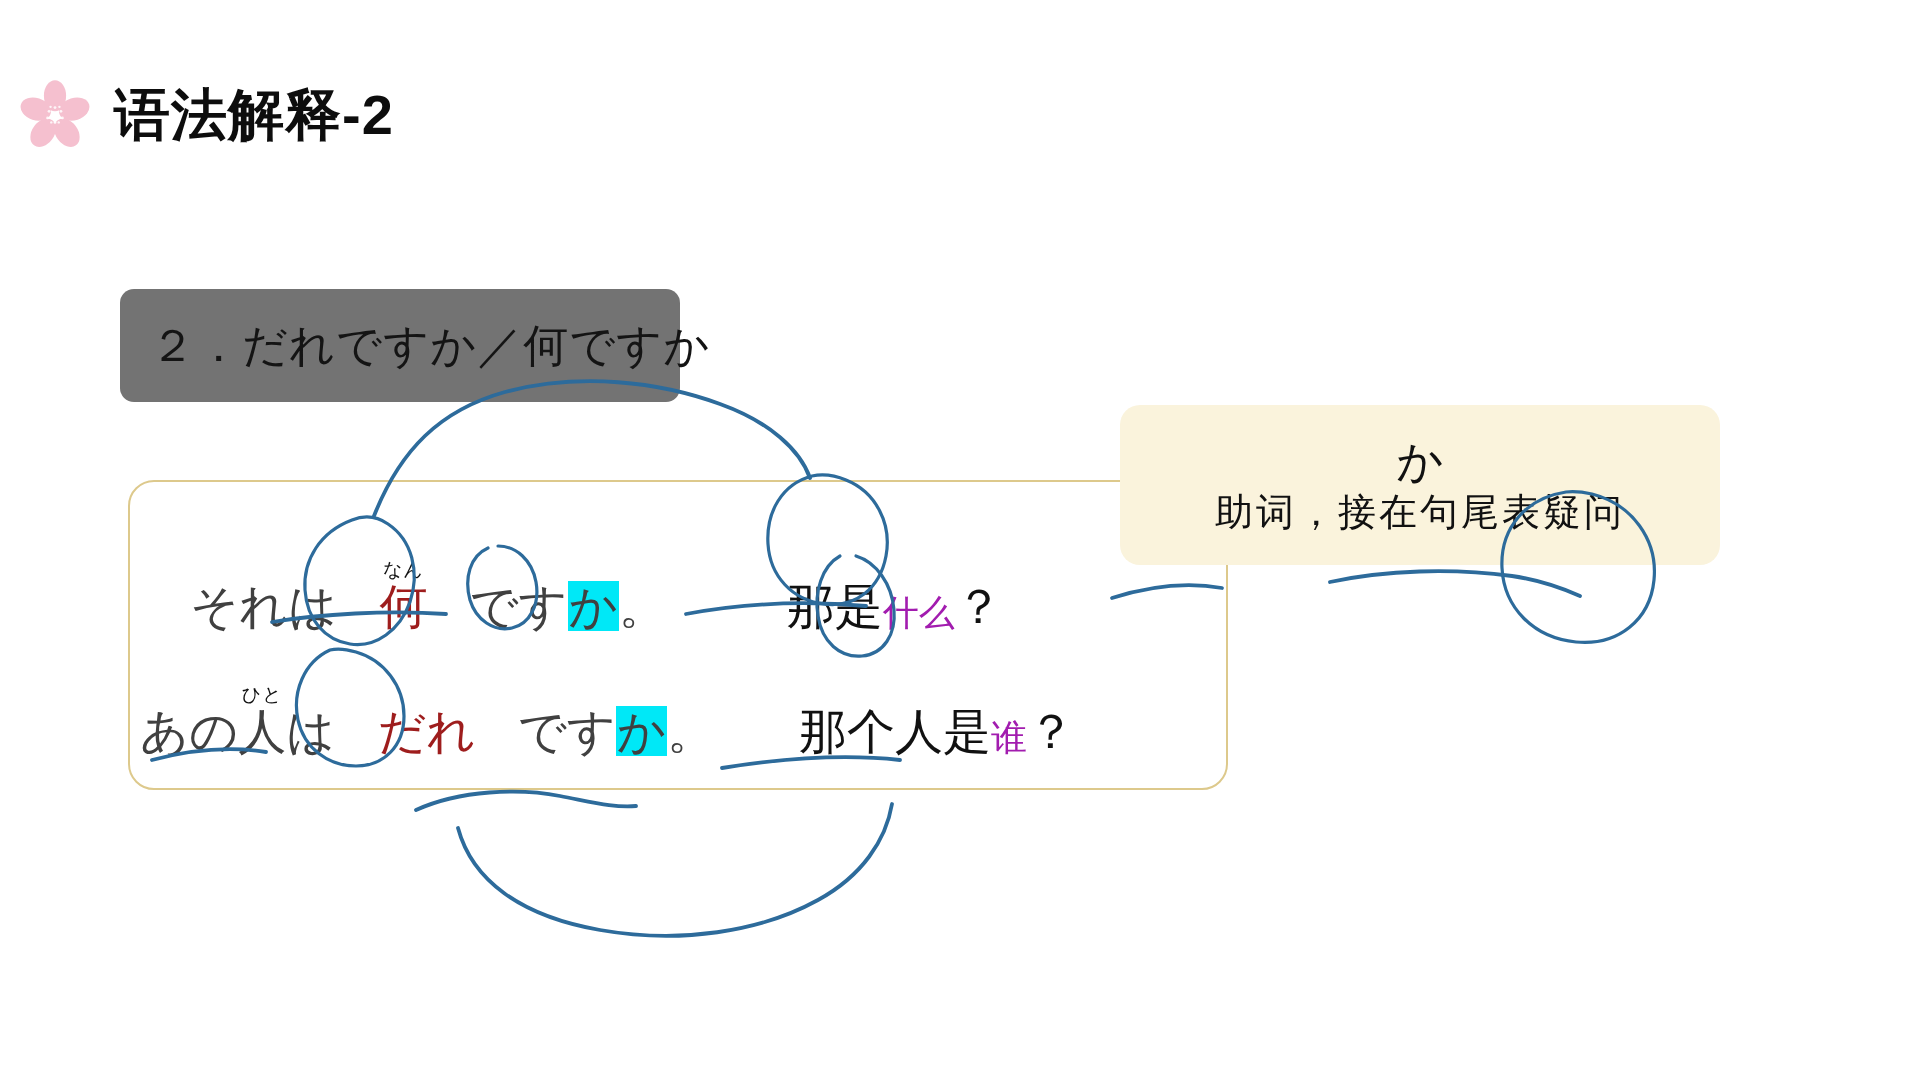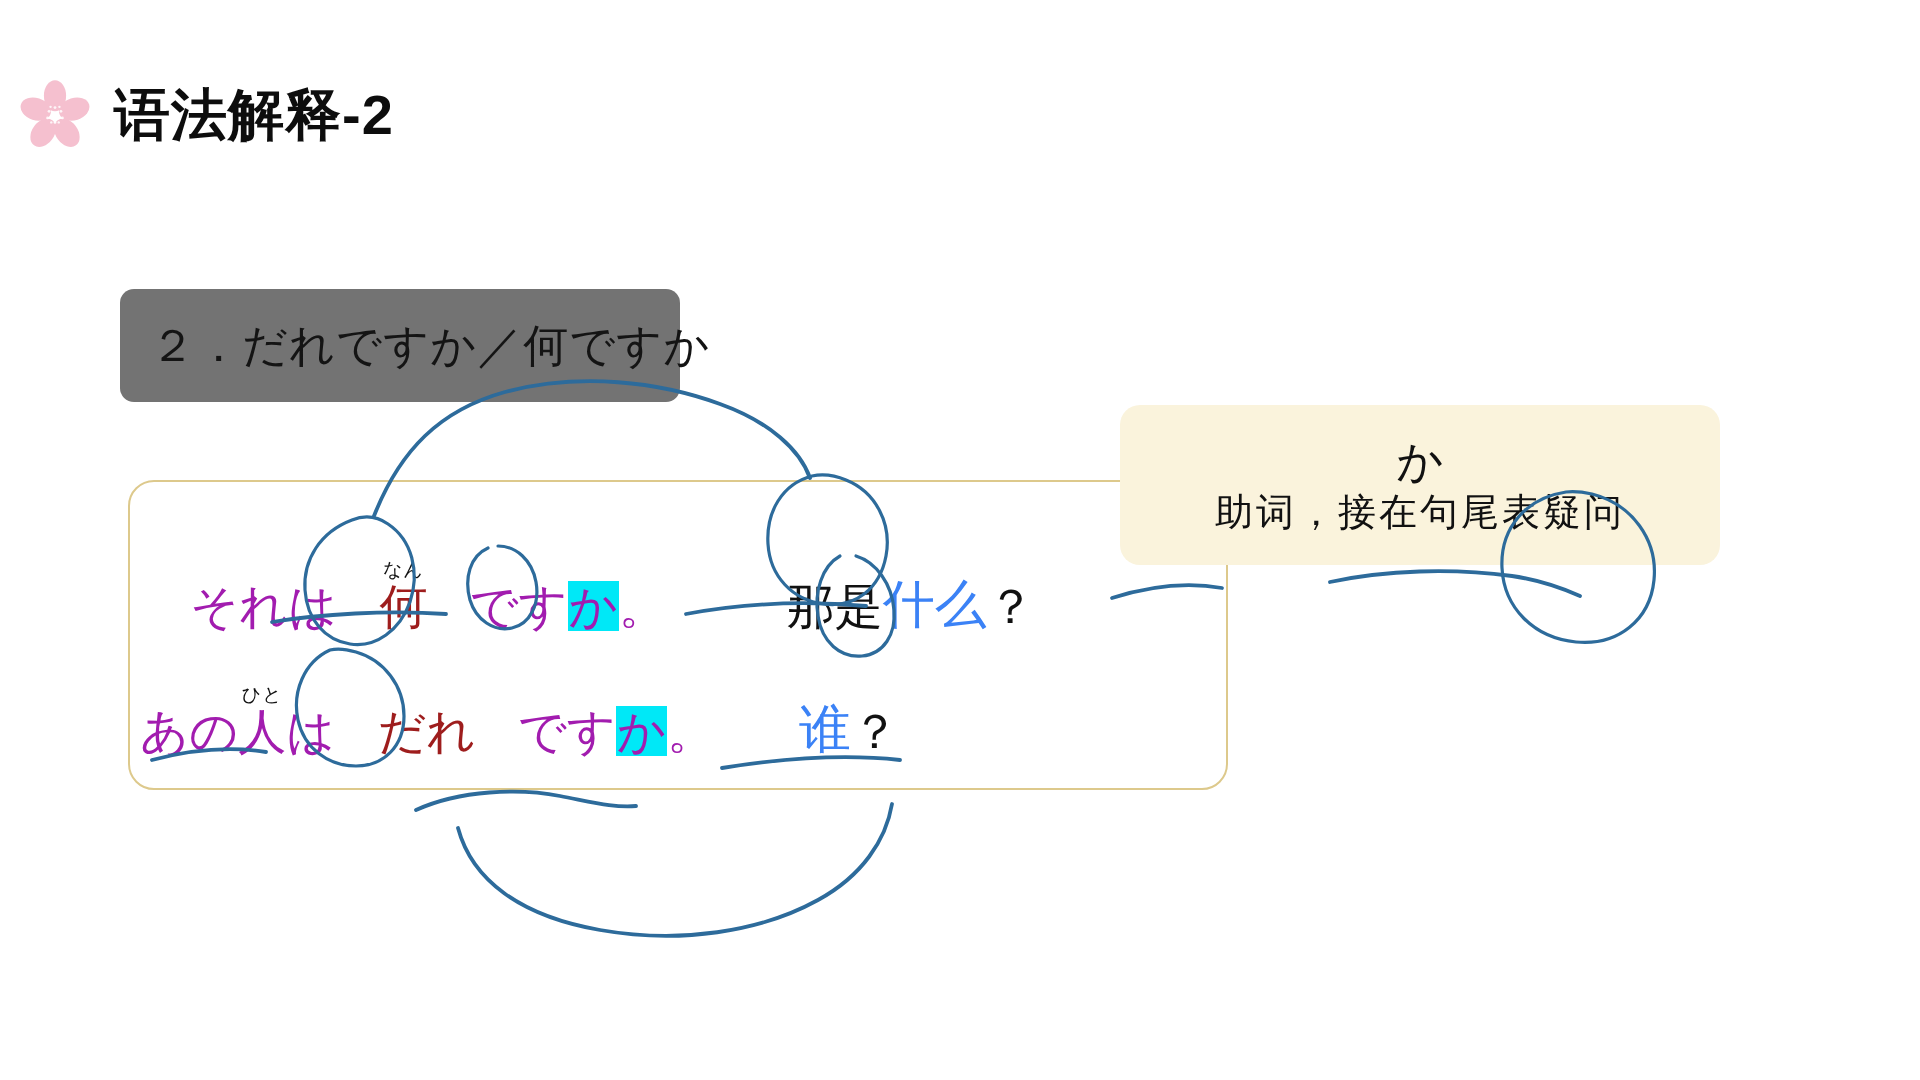--- a/index.html
+++ b/index.html
@@ -89,39 +89,39 @@
     display: flex;
     align-items: flex-end;
     white-space: nowrap;
   }
   #row-1 { left: 190px; top: 560px; }
   #row-2 { left: 140px; top: 685px; }
 
   .jp-text {
     font-family: "Liberation Serif", "DejaVu Serif", serif;
     font-size: 48px;
-    color: #a21caf;
+    color: #404040;
     line-height: 1;
   }
   .jp-red {
     font-family: "Liberation Serif", "DejaVu Serif", serif;
     font-size: 48px;
     color: #9e1d1d;
     line-height: 1;
   }
   .cn-text {
     font-family: "Liberation Serif", "DejaVu Serif", serif;
     font-size: 48px;
     color: #111111;
     line-height: 1;
   }
   .cn-red {
-    font-family: Liberation Serif, serif;
-    font-size: 52px;
-    color: #3b82f6;
+    font-family: Liberation Sans, sans-serif;
+    font-size: 36px;
+    color: #a21caf;
     line-height: 1;
   }
   .hl-cyan {
     background: #00e8f7;
     padding: 2px 1px 0 1px;
   }
   .gap-md { display: inline-block; width: 42px; }
   .gap-lg { display: inline-block; width: 120px; }
 
   
@@ -248,20 +248,21 @@
     </span>
     <span class="jp-text">は</span>
     <span class="gap-md"></span>
     <span class="jp-red">だれ</span>
     <span class="gap-md"></span>
     <span class="jp-text">です</span>
     <span class="jp-text hl-cyan">か</span>
     <span class="jp-text">。</span>
     <span class="gap-md"></span>
     <span class="gap-md"></span>
+    <span class="cn-text">那个人是</span>
     <span class="cn-red">谁</span>
     <span class="cn-text">？</span>
   </div>
 
   <div id="particle-callout">
     <div id="callout-kana">か</div>
     <div id="callout-desc">助词，接在句尾表疑问</div>
   </div>
 
   <svg id="ink-layer" viewBox="0 0 1920 1080">

